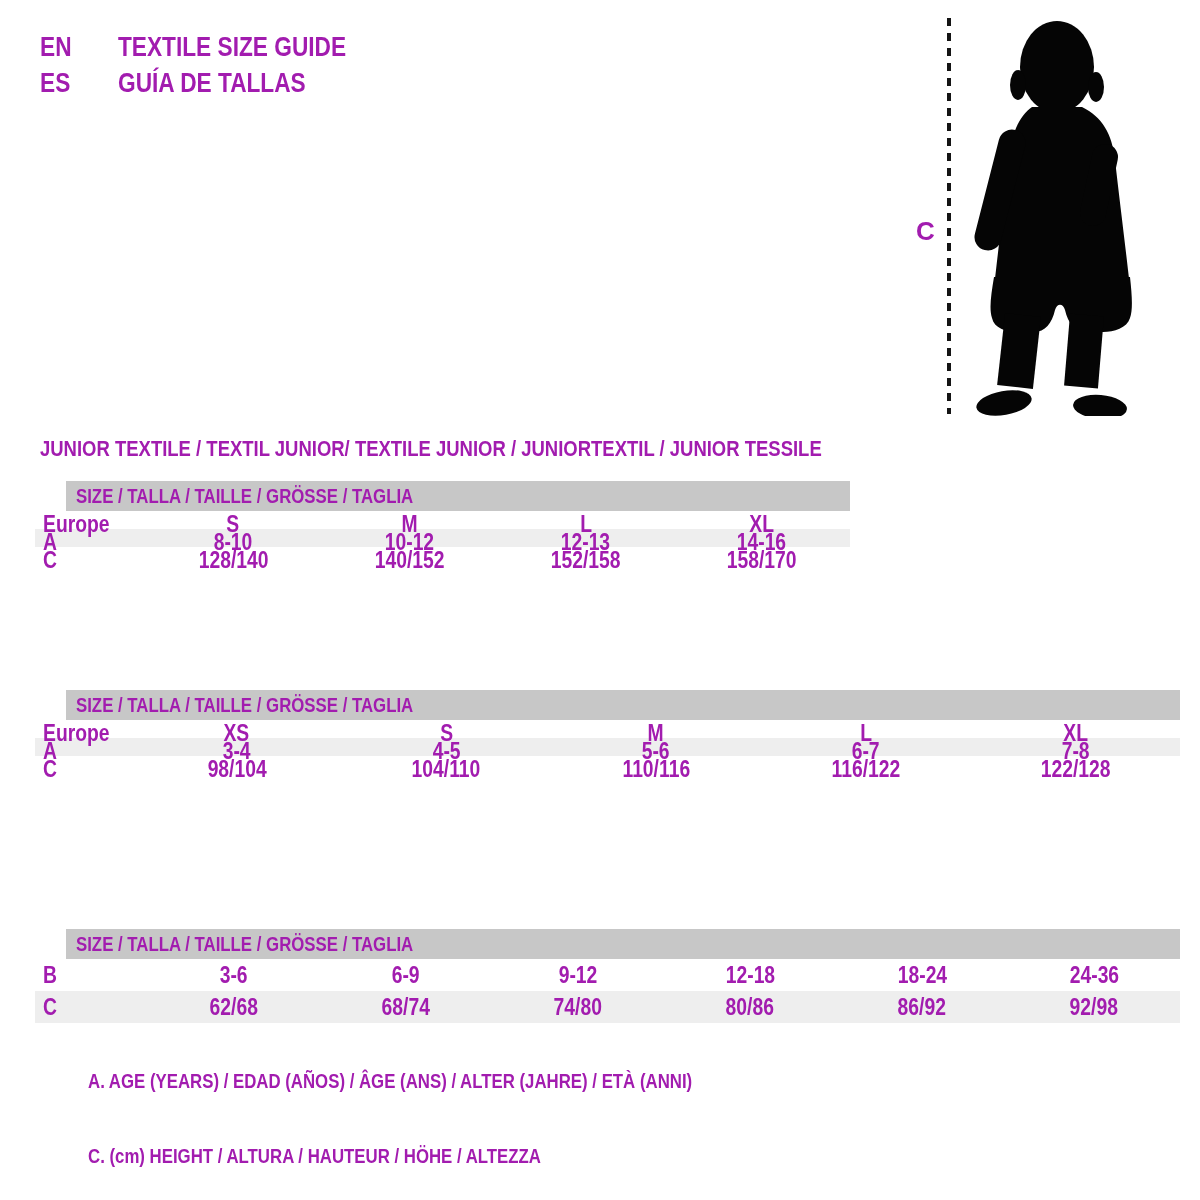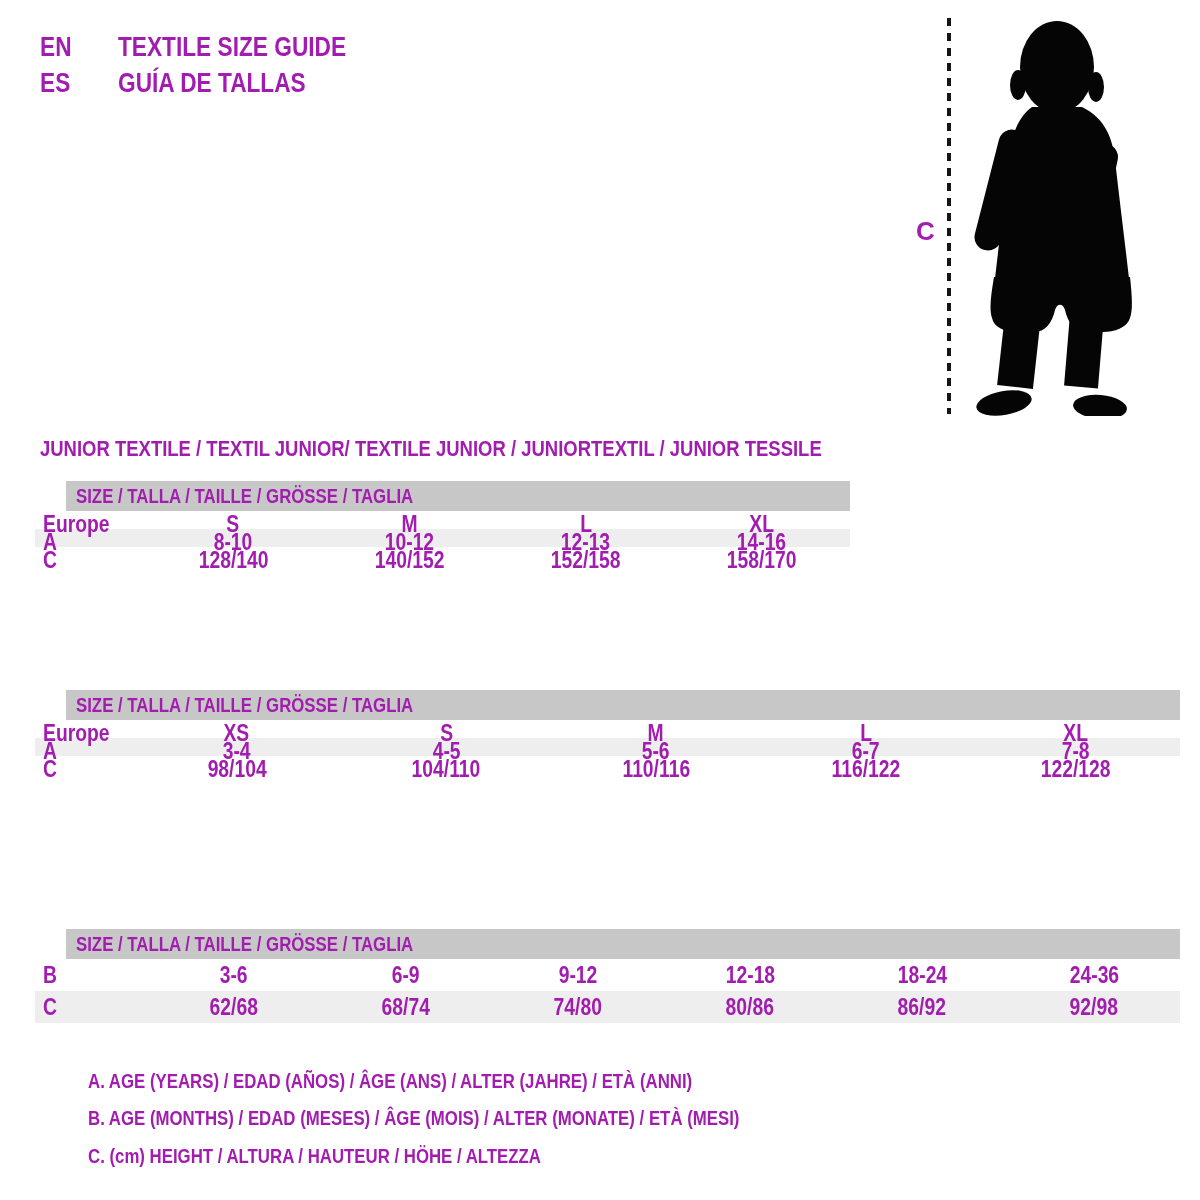--- a/index.html
+++ b/index.html
@@ -164,20 +164,17 @@
       <div class="cell"><span class="cx">74/80</span></div>
       <div class="cell"><span class="cx">80/86</span></div>
       <div class="cell"><span class="cx">86/92</span></div>
       <div class="cell"><span class="cx">92/98</span></div>
     </div>
   </div>
 
   <div class="legend-row" style="top:1068px;">
     <span class="cl">A. AGE (YEARS) / EDAD (AÑOS) / ÂGE (ANS) / ALTER (JAHRE) / ETÀ (ANNI)</span>
   </div>
-  <div class="legend-row" style="top:1105px;">
-    <span class="cl">B. AGE (MONTHS) / EDAD (MESES) / ÂGE (MOIS) / ALTER (MONATE) / ETÀ (MESI)</span>
-  </div>
   <div class="legend-row" style="top:1143px;">
     <span class="cl">C. (cm) HEIGHT / ALTURA / HAUTEUR / HÖHE / ALTEZZA</span>
   </div>
 
 </div>
 
 </body></html>

